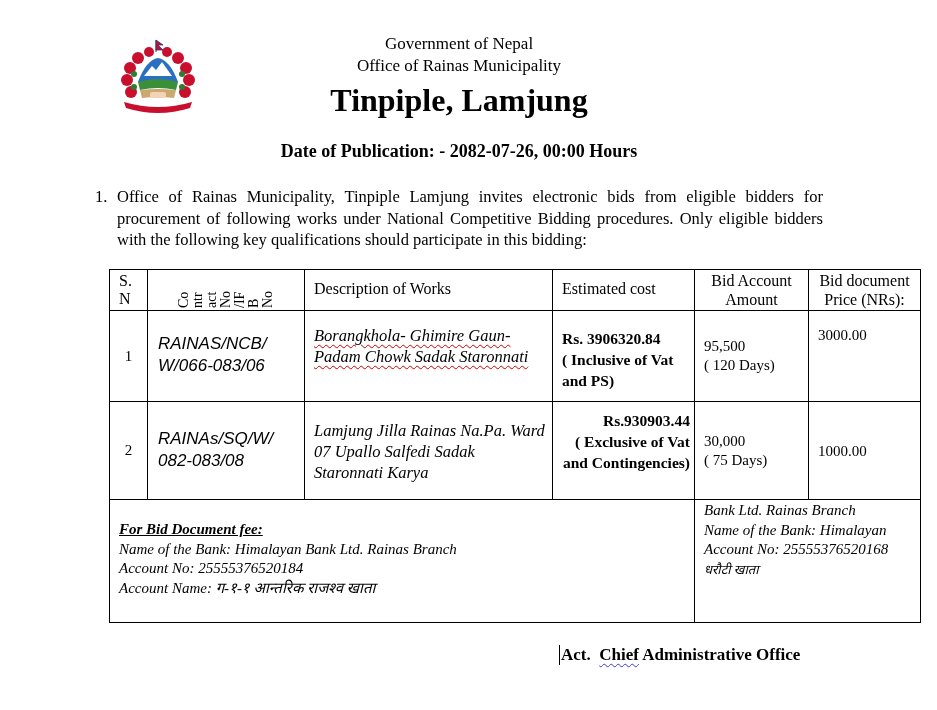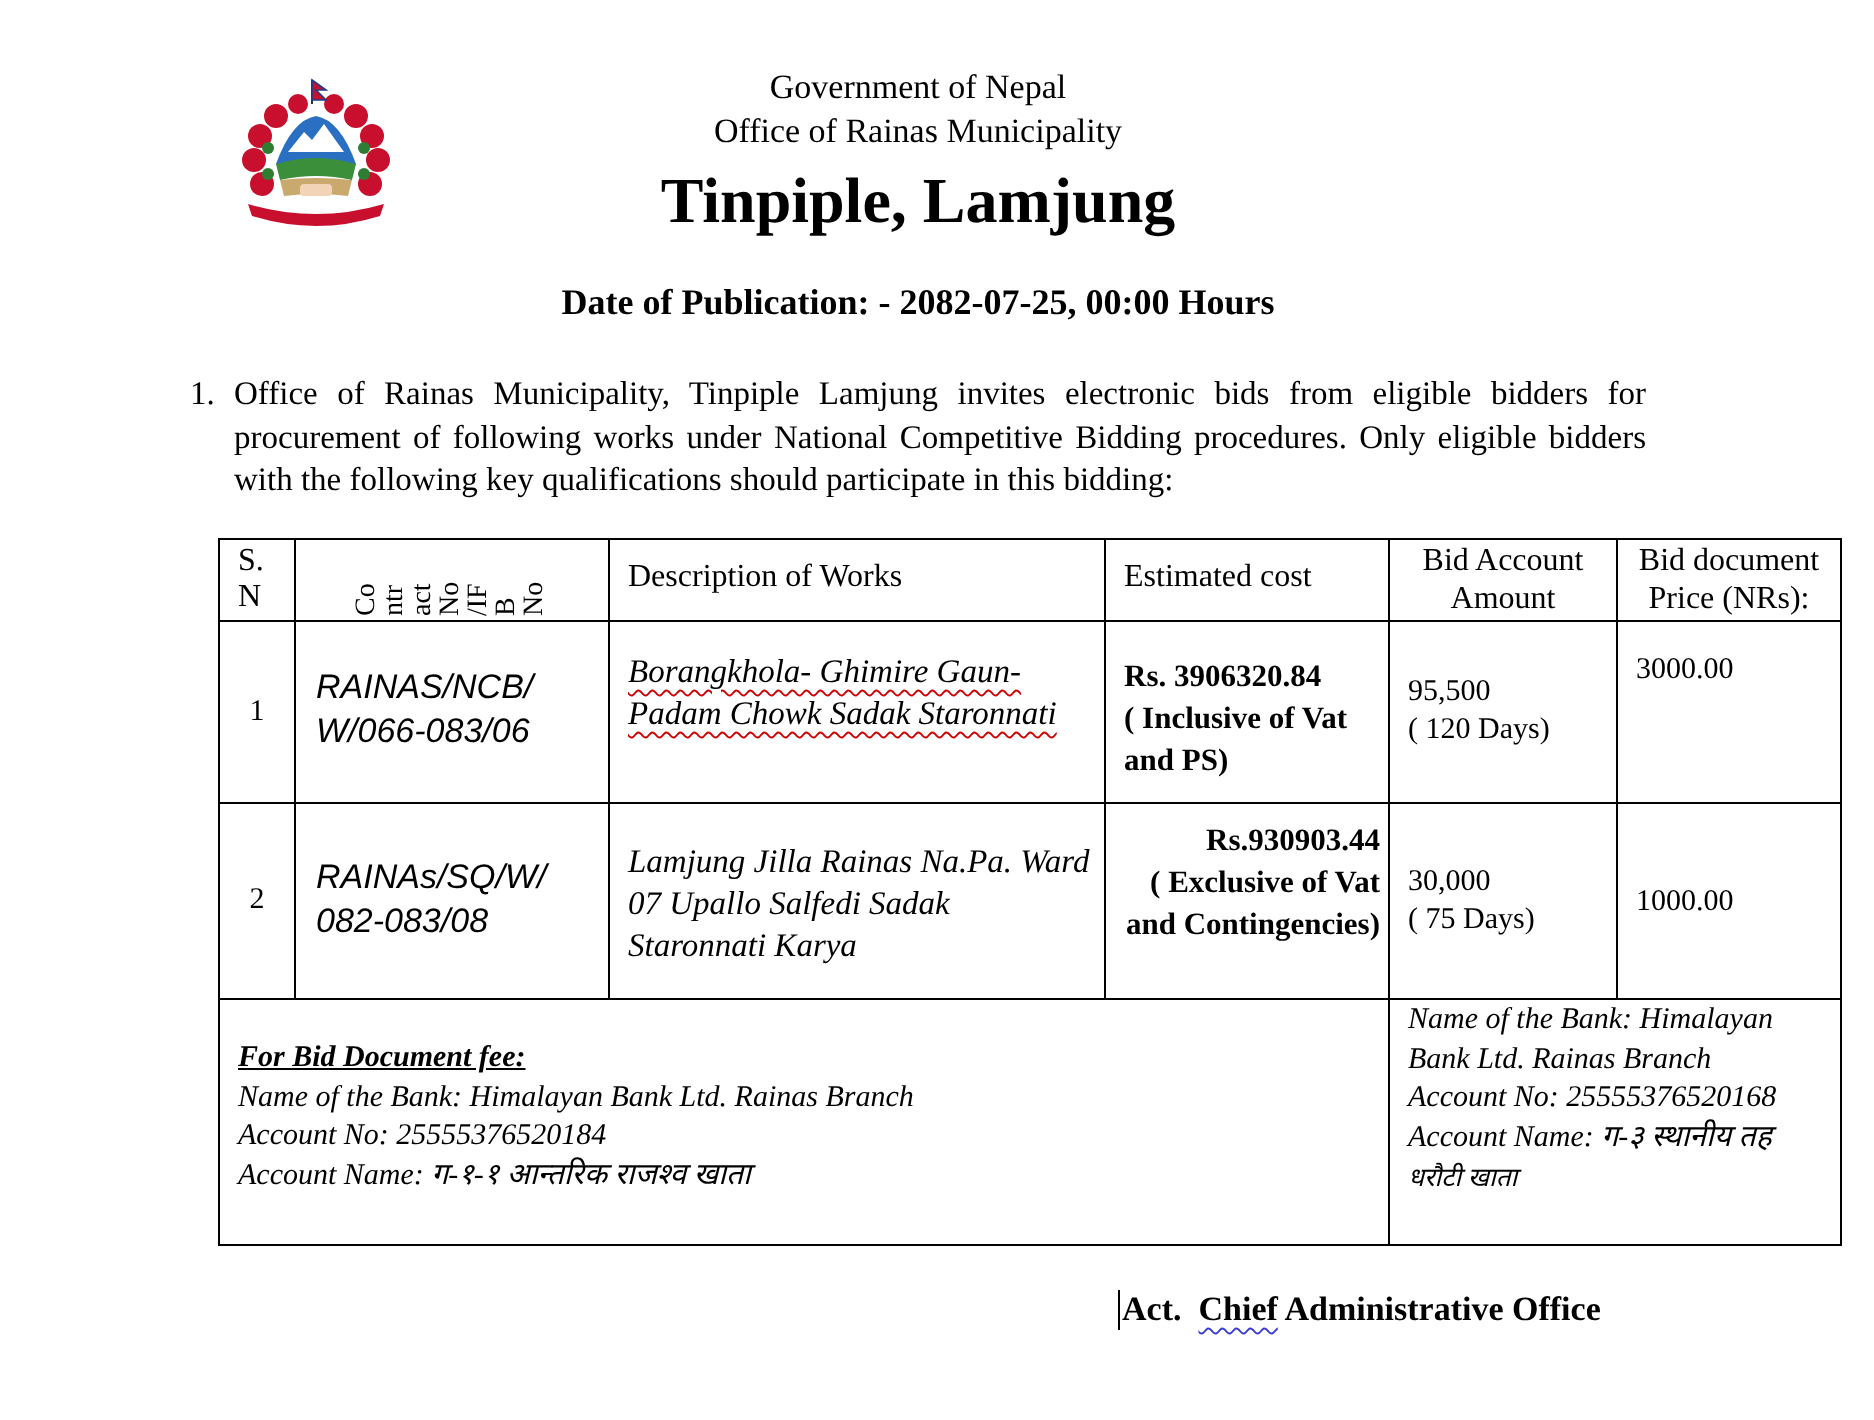--- a/index.html
+++ b/index.html
@@ -65,21 +65,21 @@
     <rect x="34" y="54" width="16" height="6" rx="2" fill="#f2d3b8"></rect>
     <path d="M8 64 Q42 74 76 64 L74 70 Q42 80 10 70 Z" fill="#c8102e"></path>
     <path d="M40 2 L40 14" stroke="#333" stroke-width="1"></path>
     <path d="M40 2 L47 7 L42 7 L47 12 L40 12 Z" fill="#c8102e" stroke="#1f3c88" stroke-width="0.8"></path>
   </svg>
 </div>
 
 <div class="abs hdr-center gov">Government of Nepal</div>
 <div class="abs hdr-center office">Office of Rainas Municipality</div>
 <div class="abs hdr-center place">Tinpiple, Lamjung</div>
-<div class="abs pubdate">Date of Publication: - 2082-07-25, 00:00 Hours</div>
+<div class="abs pubdate">Date of Publication: - 2082-07-26, 00:00 Hours</div>
 
 <div class="abs intro">
   <span class="num">1.</span>
   <span class="txt">Office of Rainas Municipality, Tinpiple Lamjung invites electronic bids from eligible bidders for procurement of following works under National Competitive Bidding procedures. Only eligible bidders with the following key qualifications should participate in this bidding:</span>
 </div>
 
 <div>
   <div class="line hline" style="left:109px;top:269px;width:812px;"></div>
   <div class="line hline" style="left:109px;top:310px;width:812px;"></div>
   <div class="line hline" style="left:109px;top:401px;width:812px;"></div>
@@ -141,24 +141,23 @@
   </div>
   <div class="cell reg15" style="left:809px;top:402px;width:111px;height:97px;padding:40px 0 0 9px;">1000.00</div>
 
   <div class="cell footer-txt" style="left:110px;top:500px;width:584px;height:122px;padding:20px 0 0 9px;">
     <div class="ul">For Bid Document fee:</div>
     <div>Name of the Bank: Himalayan Bank Ltd. Rainas Branch</div>
     <div>Account No: 25555376520184</div>
     <div>Account Name: ग-१-१ आन्तरिक राजश्व खाता</div>
   </div>
   <div class="cell footer-txt" style="left:695px;top:500px;width:225px;height:122px;padding:1px 0 0 9px;">
+    <div>Bank Ltd. Rainas Branch</div>
     <div>Name of the Bank: Himalayan</div>
-    <div>Bank Ltd. Rainas Branch</div>
     <div>Account No: 25555376520168</div>
-    <div>Account Name: ग-३ स्थानीय तह</div>
     <div style="font-size:13px;">धरौटी खाता</div>
   </div>
 </div>
 
 <div class="cursor"></div>
 <div class="abs sign">
   <span>Act.</span>&nbsp;
   <span class="wavy-blue">Chief</span>
   <span>Administrative Office</span>
 </div>

